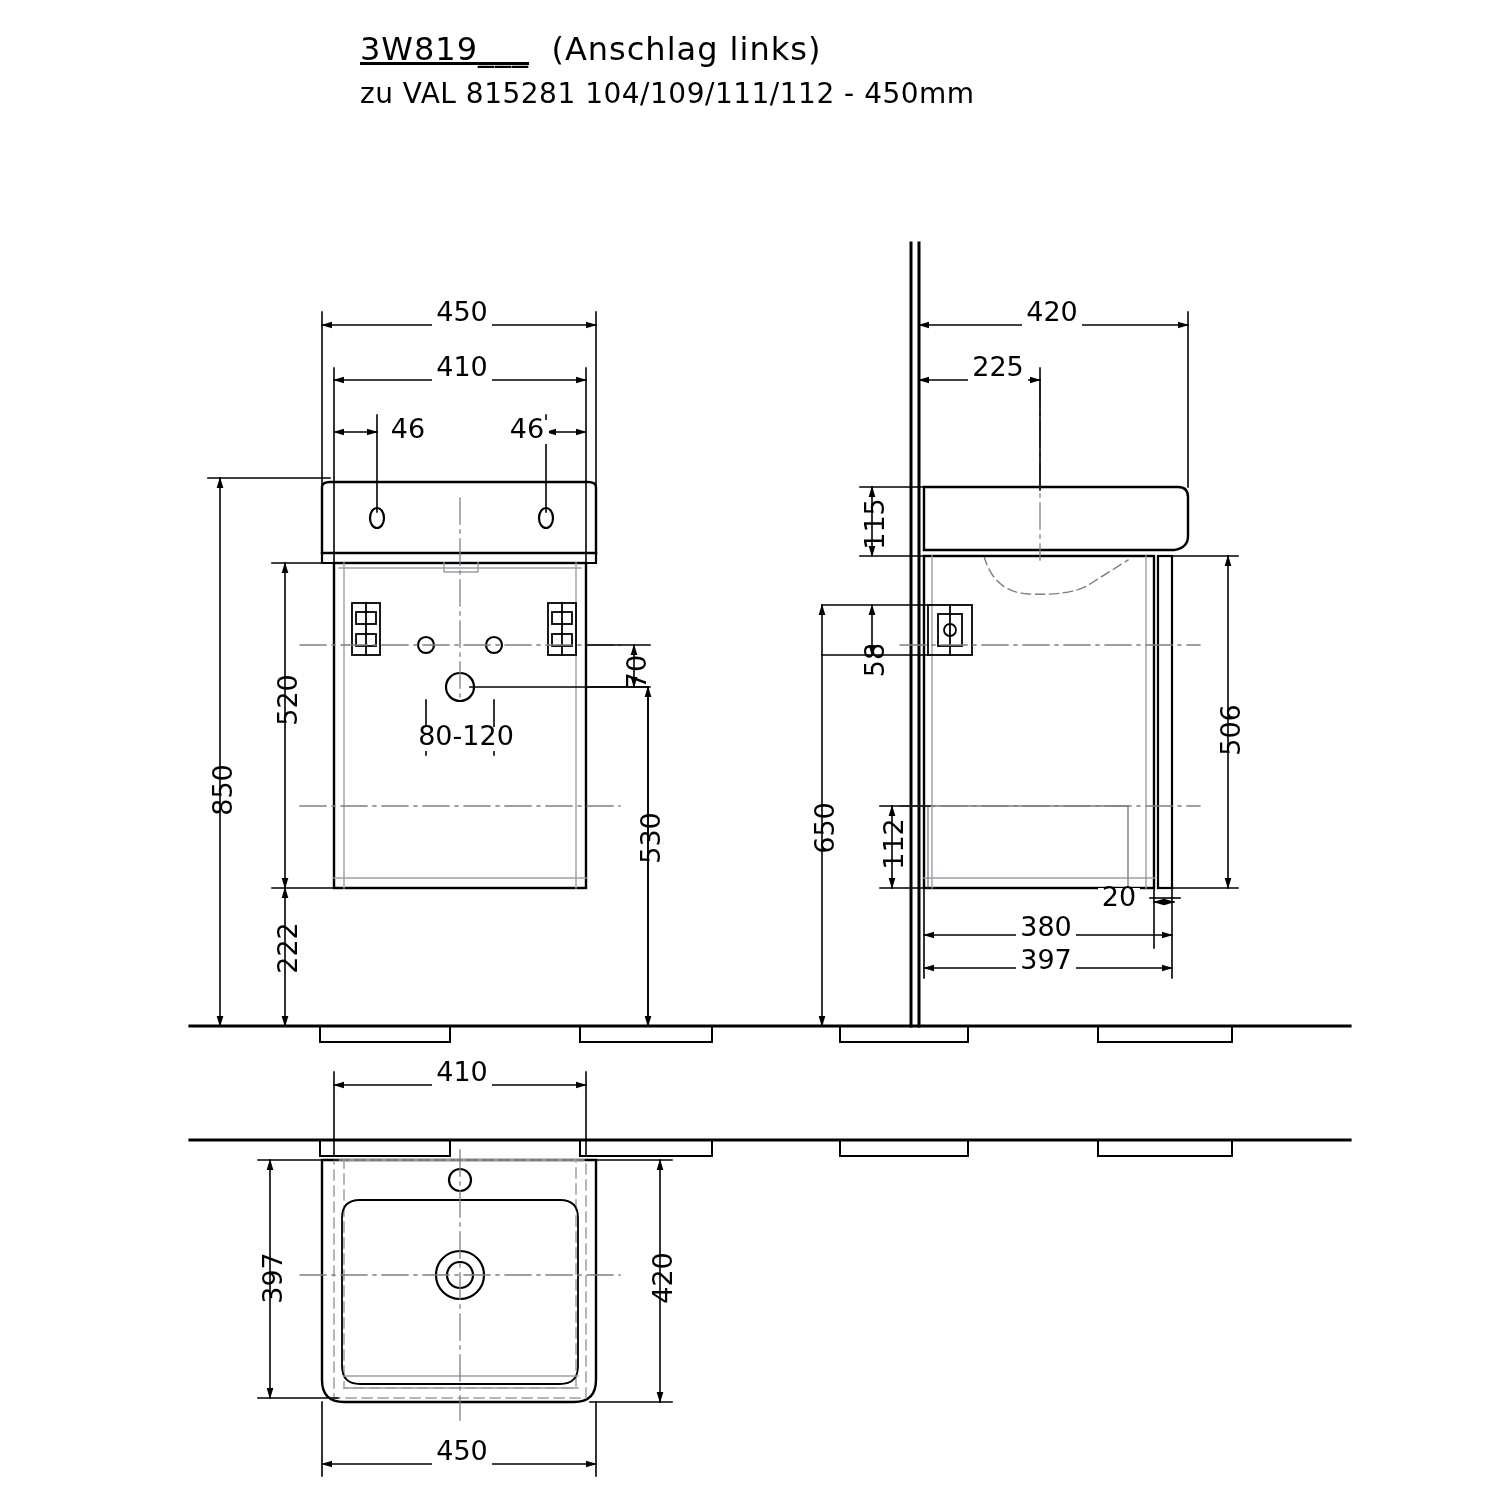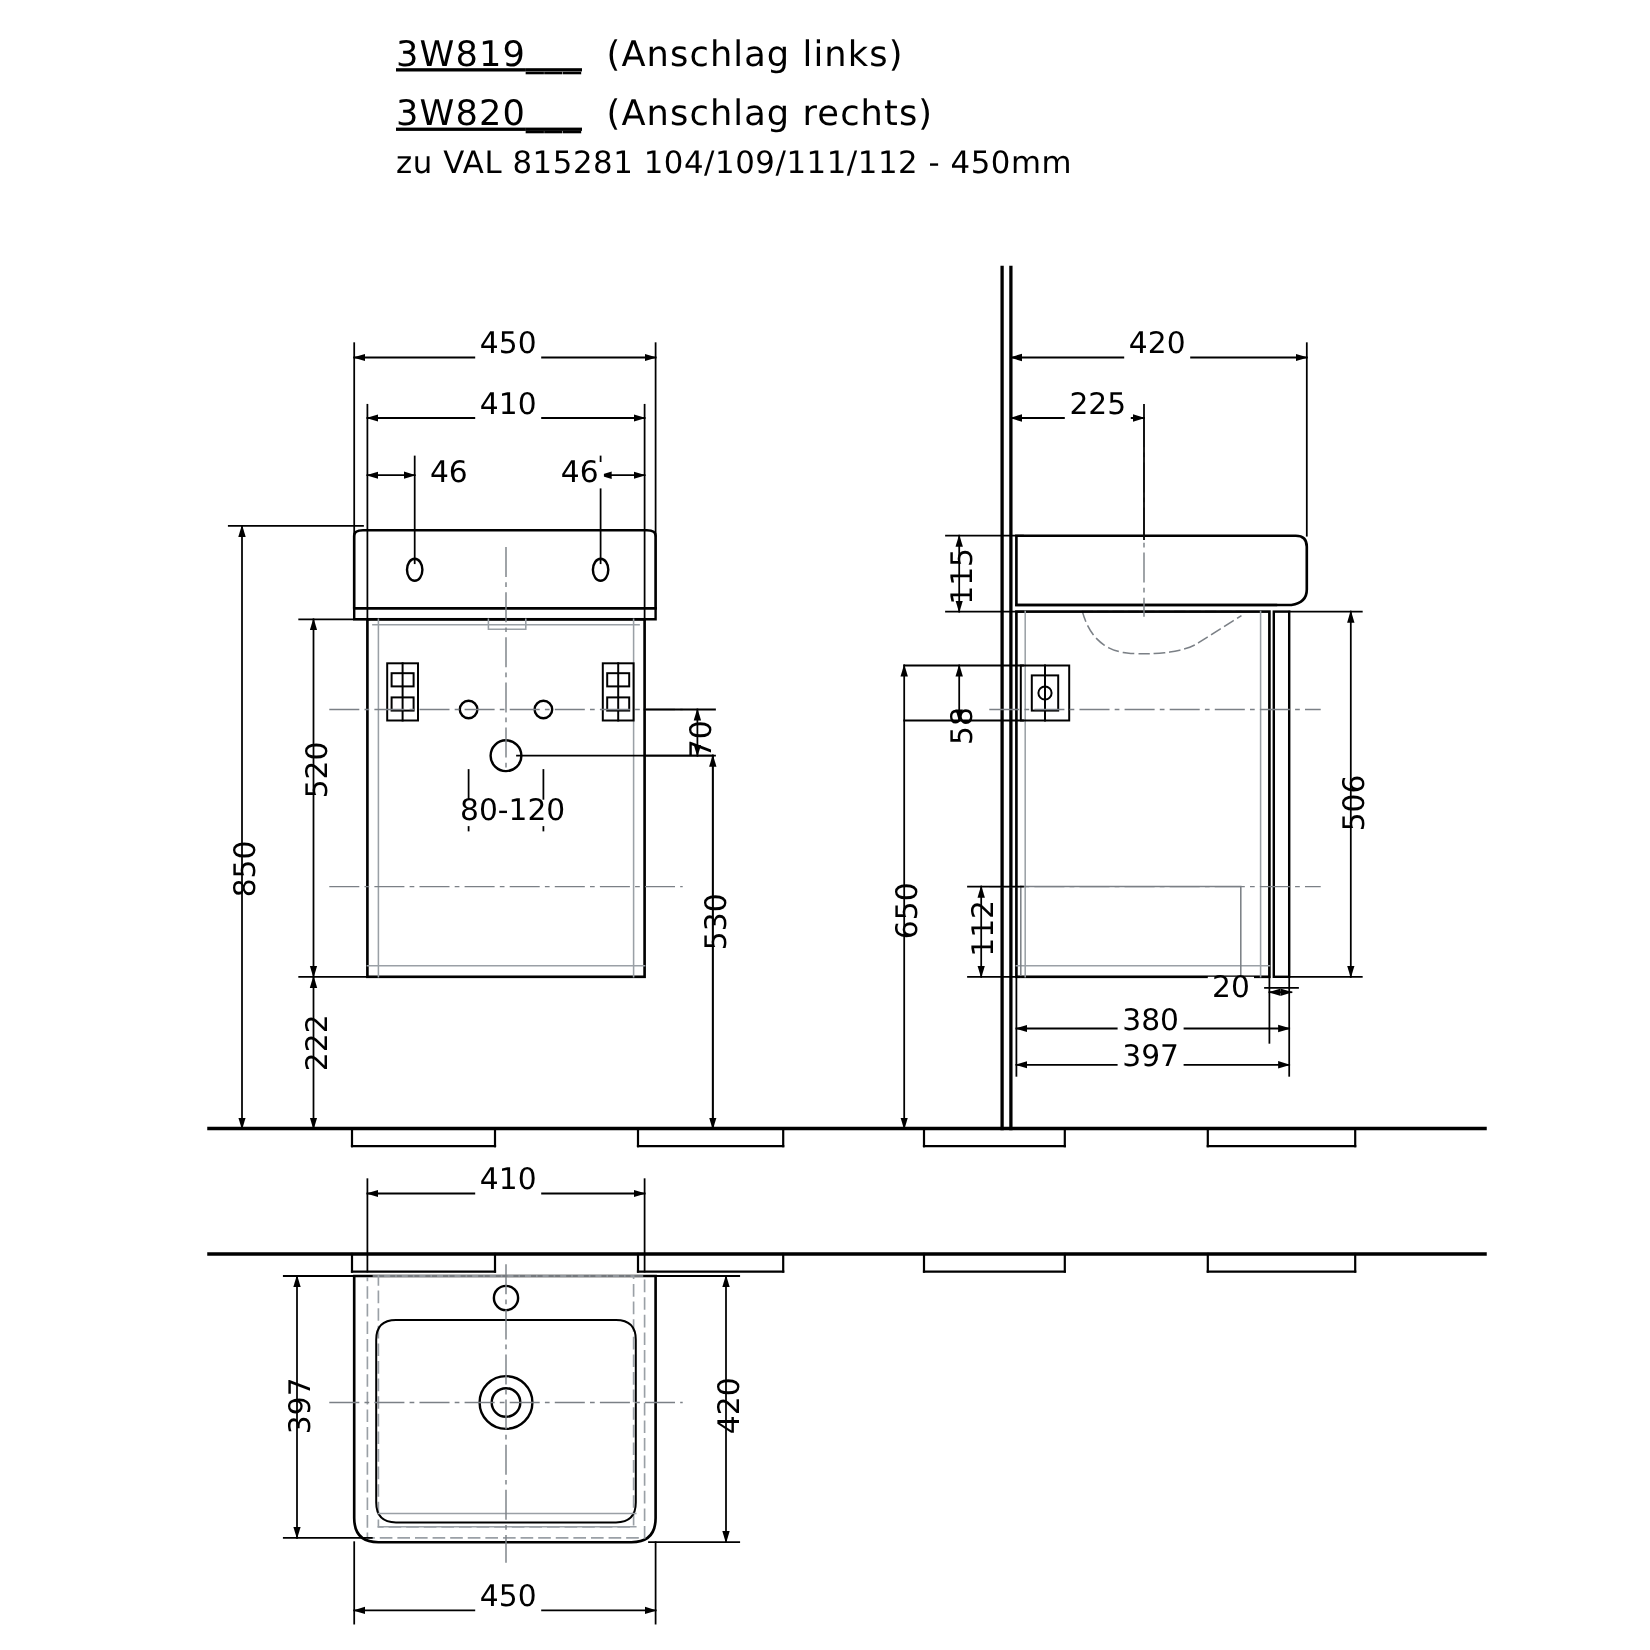--- a/index.html
+++ b/index.html
@@ -50,21 +50,20 @@
   text {
     font-family: "DejaVu Sans", sans-serif;
     fill: #000;
   }
 </style>
 </head>
 <body>
 
 <div class="title-block">
   <div class="title-line"><span class="code">3W819</span><span class="code">___</span>&nbsp;&nbsp;<span>(Anschlag links)</span></div>
-  <div class="title-line"><span class="code">3W820</span><span class="code">___</span>&nbsp;&nbsp;<span>(Anschlag rechts)</span></div>
   <div class="subtitle-line">zu VAL 815281 104/109/111/112 - 450mm</div>
 </div>
 
 <svg id="sheet" width="1500" height="1500" viewBox="0 0 1500 1500" xmlns="http://www.w3.org/2000/svg">
   <defs>
     <marker id="arrowEnd" viewBox="0 0 10 10" refX="9" refY="5" markerWidth="7" markerHeight="7" orient="auto">
       <path d="M 0 2 L 10 5 L 0 8 z" fill="#000"></path>
     </marker>
     <marker id="arrowStart" viewBox="0 0 10 10" refX="1" refY="5" markerWidth="7" markerHeight="7" orient="auto">
       <path d="M 10 2 L 0 5 L 10 8 z" fill="#000"></path>

